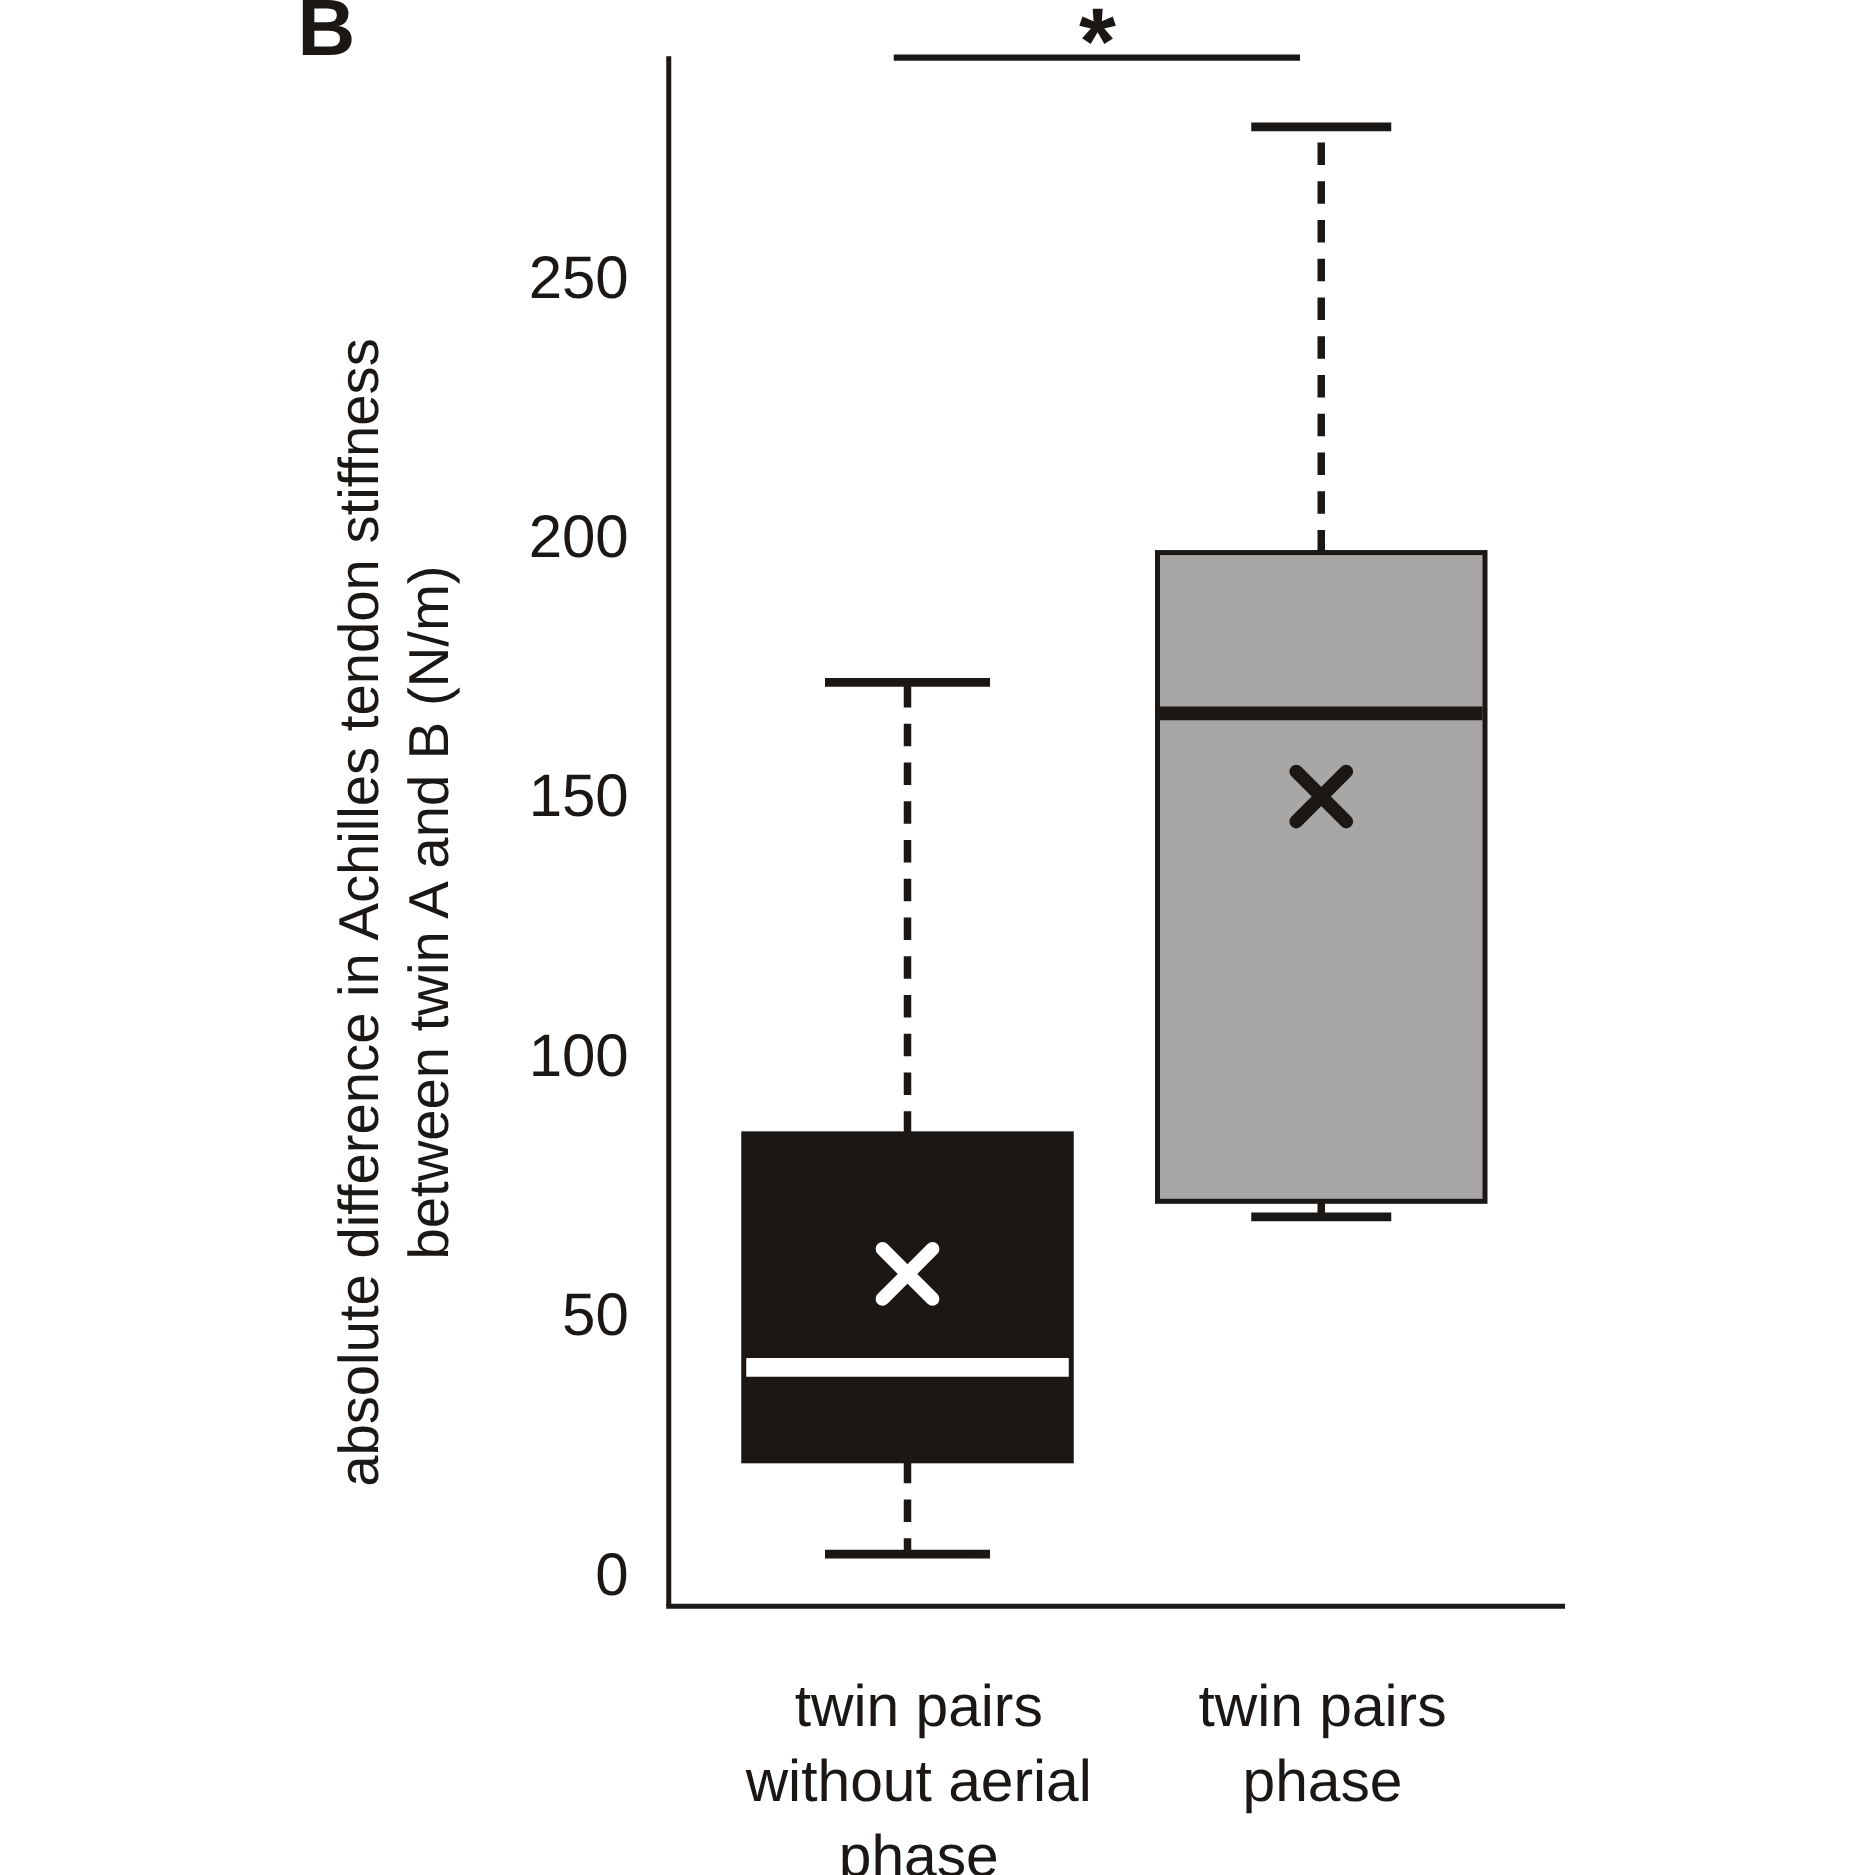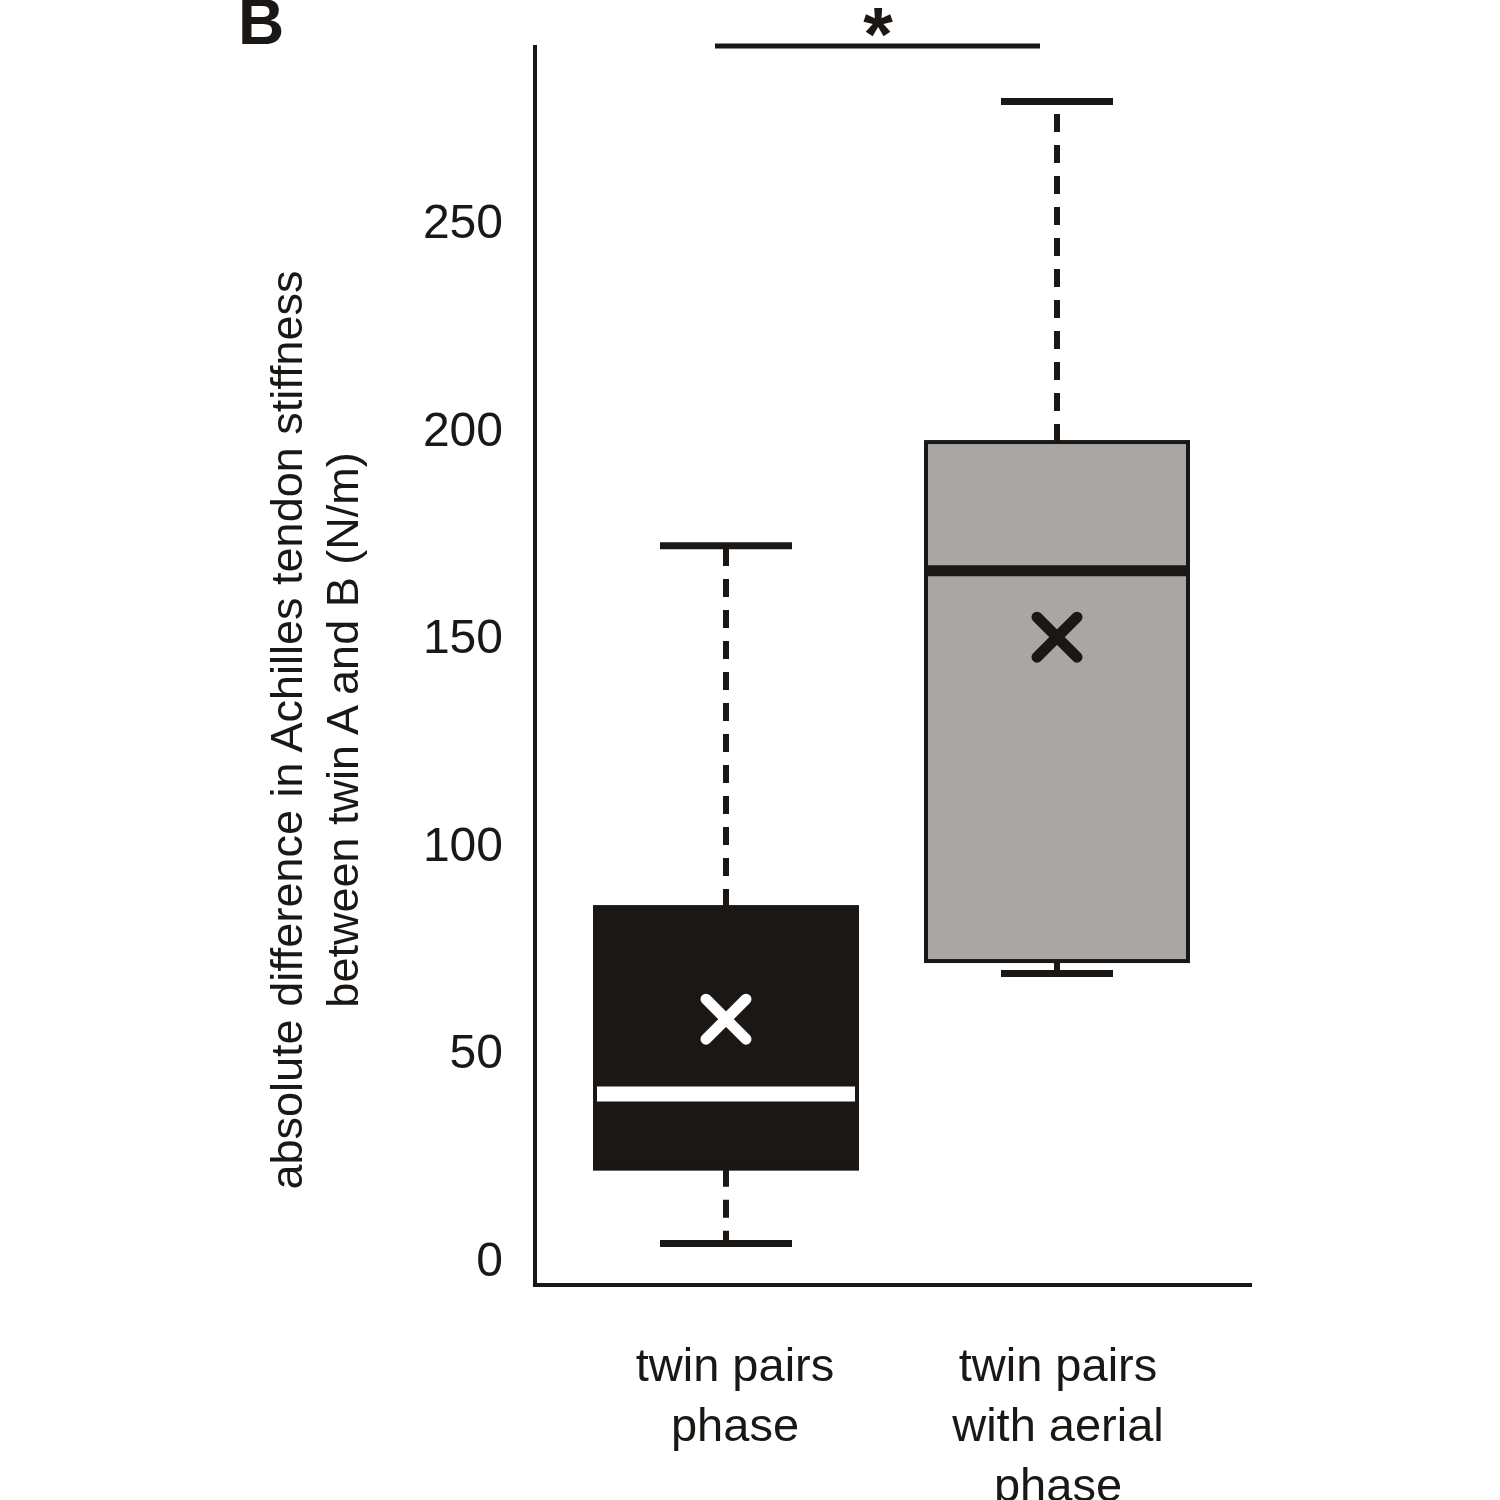--- a/index.html
+++ b/index.html
@@ -104,22 +104,22 @@
       <line x1="1001" y1="973.512" x2="1113" y2="973.512" stroke="#1a1714" stroke-width="7"></line>
       <rect x="926" y="442.0559999999999" width="262" height="519.0000000000001" fill="#a8a7a5" stroke="#1a1714" stroke-width="4"></rect>
       <line x1="928" y1="570.768" x2="1186" y2="570.768" stroke="#1a1714" stroke-width="11"></line>
       <line x1="1037" y1="617.1999999999999" x2="1077" y2="657.1999999999999" stroke="#1a1714" stroke-width="11" stroke-linecap="round"></line>
       <line x1="1037" y1="657.1999999999999" x2="1077" y2="617.1999999999999" stroke="#1a1714" stroke-width="11" stroke-linecap="round"></line>
       <line x1="715" y1="46" x2="1040" y2="46" stroke="#1a1714" stroke-width="5"></line>
     </svg>
 
   <div class="cat-label first">
     <div>twin pairs</div>
+    <div>without aerial</div>
     <div>phase</div>
   </div>
 
   <div class="cat-label second">
     <div>twin pairs</div>
-    <div>with aerial</div>
     <div>phase</div>
   </div>
 
 </div>
 
 </body></html>

